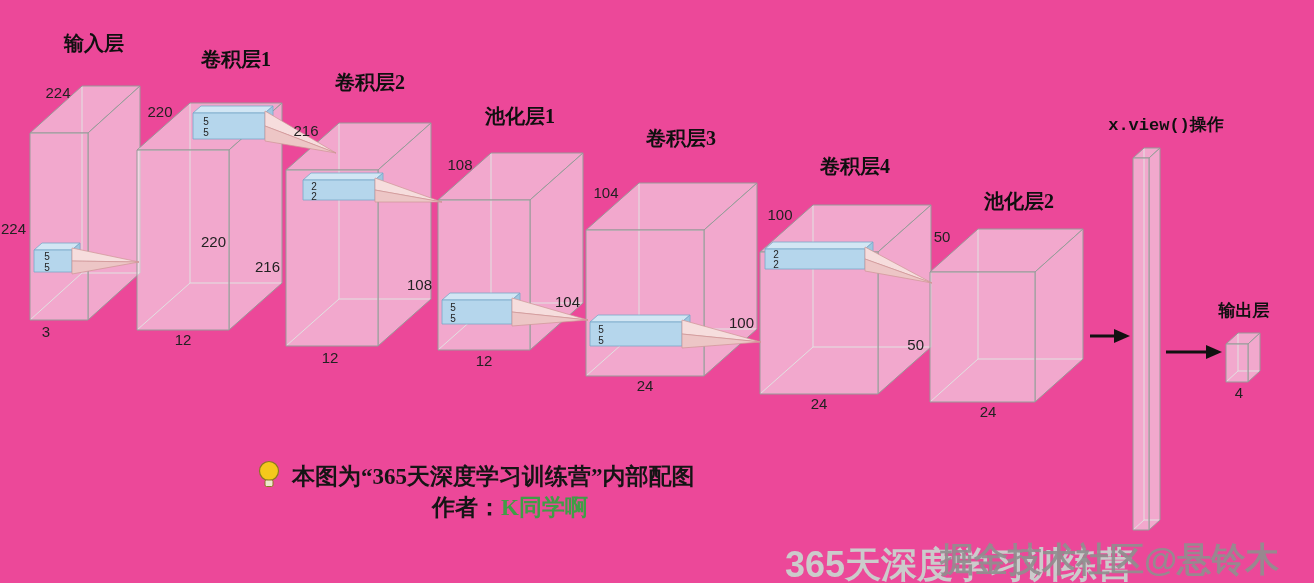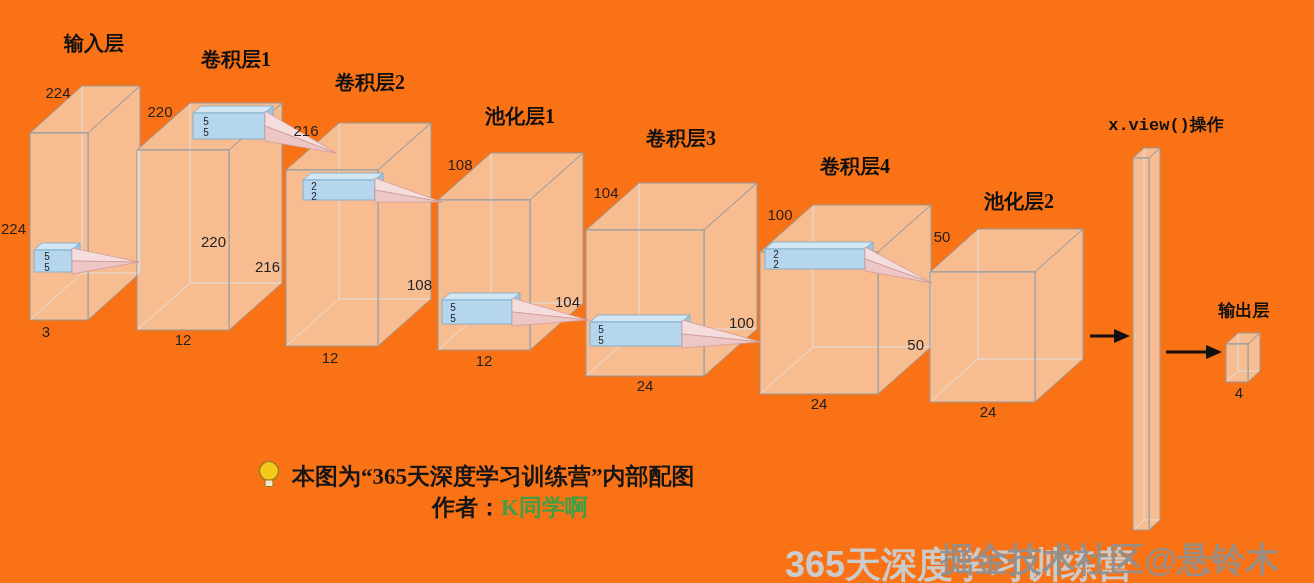--- a/index.html
+++ b/index.html
@@ -1,16 +1,16 @@
 <!DOCTYPE html>
 <html><head>
 <meta charset="utf-8">
 <style>
   html,body{margin:0;padding:0;background:#ffffff;}
-  .stage{position:relative;width:1314px;height:583px;background:#f97316;overflow:hidden;
+  .stage{position:relative;width:1314px;height:583px;background:#ec4899;overflow:hidden;
          font-family:"Liberation Sans","DejaVu Sans",sans-serif;}
   svg{display:block}
   .face{fill:#f8f8f8;fill-opacity:.55;stroke:#999;stroke-width:1;stroke-linejoin:round}
   .hedge{fill:none;stroke:#c6c6c6;stroke-width:1}
   .kf{fill:#b5d6ec;stroke:#79a8c9;stroke-width:.8}
   .kt{fill:#d2e6f4;stroke:#79a8c9;stroke-width:.8}
   .ks{fill:#9fc6e0;stroke:#79a8c9;stroke-width:.8}
   .cu{fill:#f6dddd;stroke:#cf9595;stroke-width:.7}
   .cl{fill:#edc6c6;stroke:#cf9595;stroke-width:.7}
   .dim{font:15px "Liberation Sans","DejaVu Sans",sans-serif;fill:#222}

